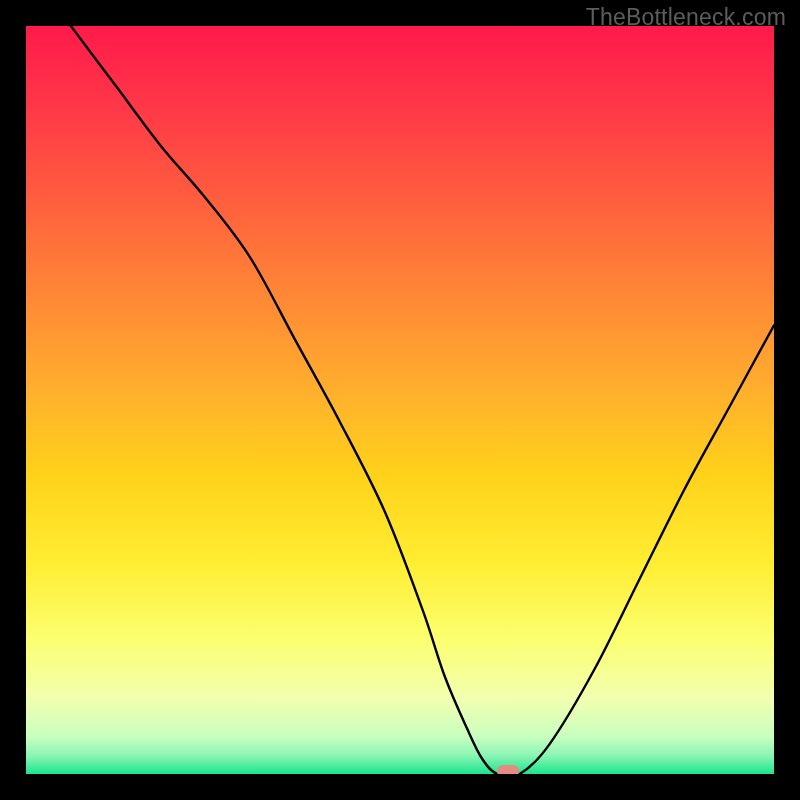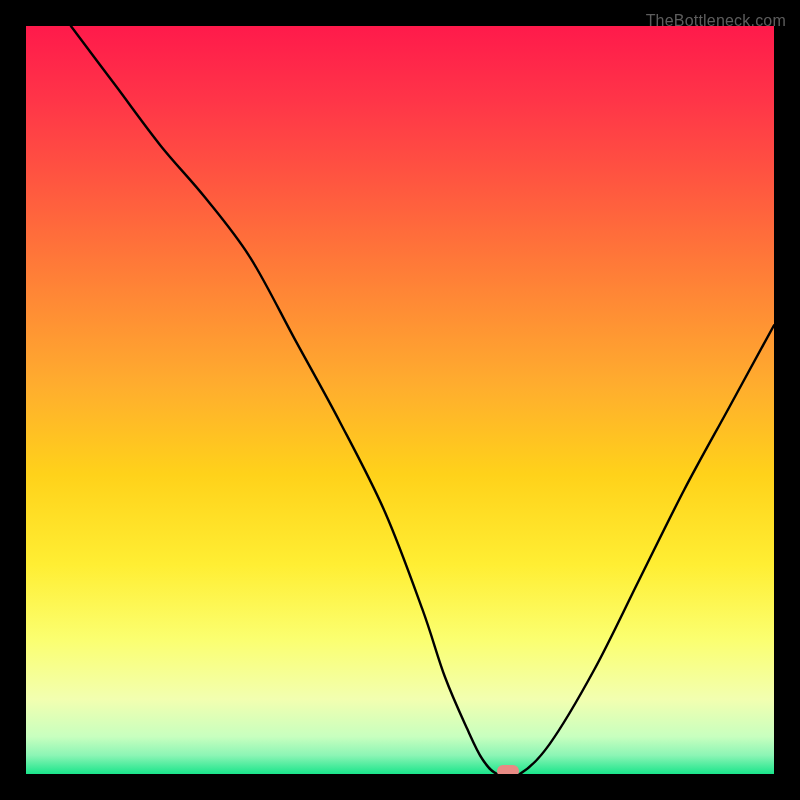--- a/index.html
+++ b/index.html
@@ -34,24 +34,24 @@
   }
   .marker {
     position: absolute;
     width: 22px;
     height: 12px;
     border-radius: 6px;
     transform: translate(-50%, -50%);
   }
   .watermark {
     position: absolute;
-    top: 12px;
+    top: 4px;
     right: 14px;
     font-family: Arial, Helvetica, sans-serif;
-    font-size: 16px;
+    font-size: 23px;
     color: #5d5d5d;
     letter-spacing: 0.2px;
     user-select: none;
   }
 </style>
 </head>
 <body>
 
 <div class="frame">
 

